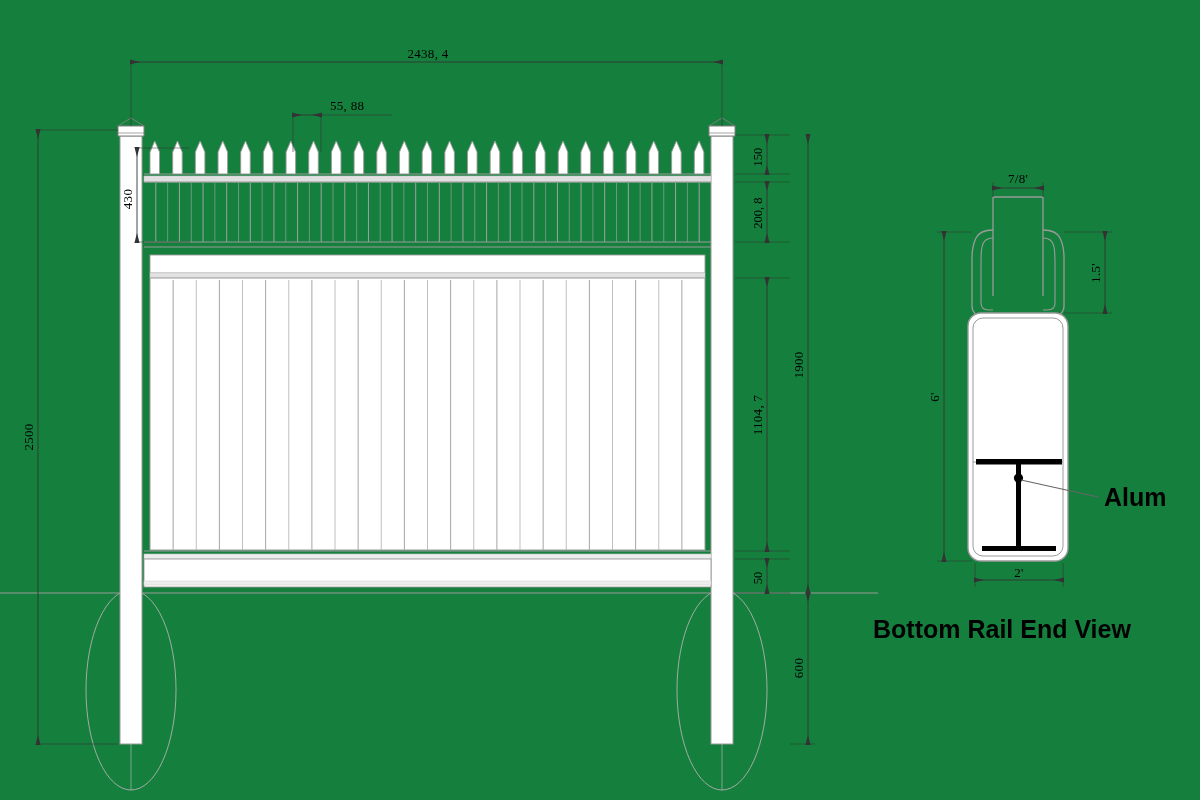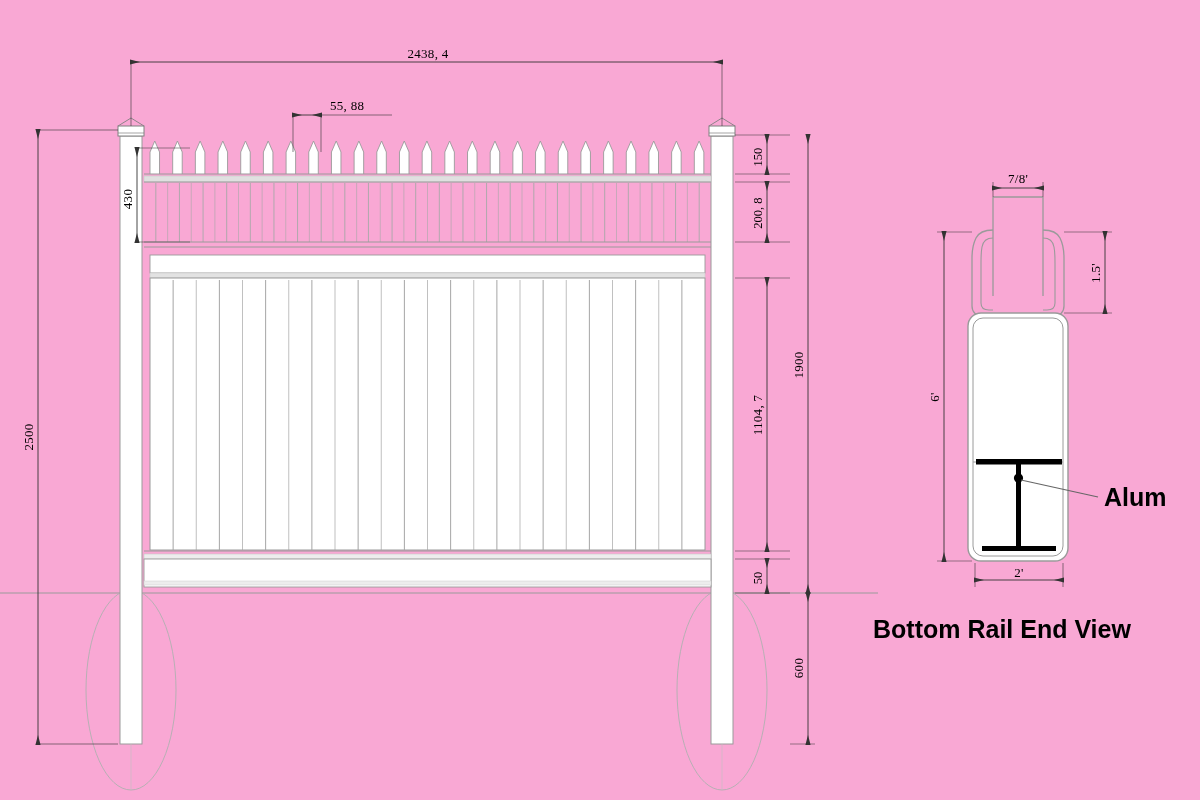--- a/index.html
+++ b/index.html
@@ -10,21 +10,21 @@
   body {
     width: 1200px;
     height: 800px;
     font-family: "Liberation Sans", sans-serif;
     overflow: hidden;
   }
   #stage {
     position: relative;
     width: 1200px;
     height: 800px;
-    background: #f9a8d4;
+    background: #15803d;
   }
   svg#drawing {
     position: absolute;
     left: 0;
     top: 0;
     width: 1200px;
     height: 800px;
     display: block;
   }
   .dim-text {

